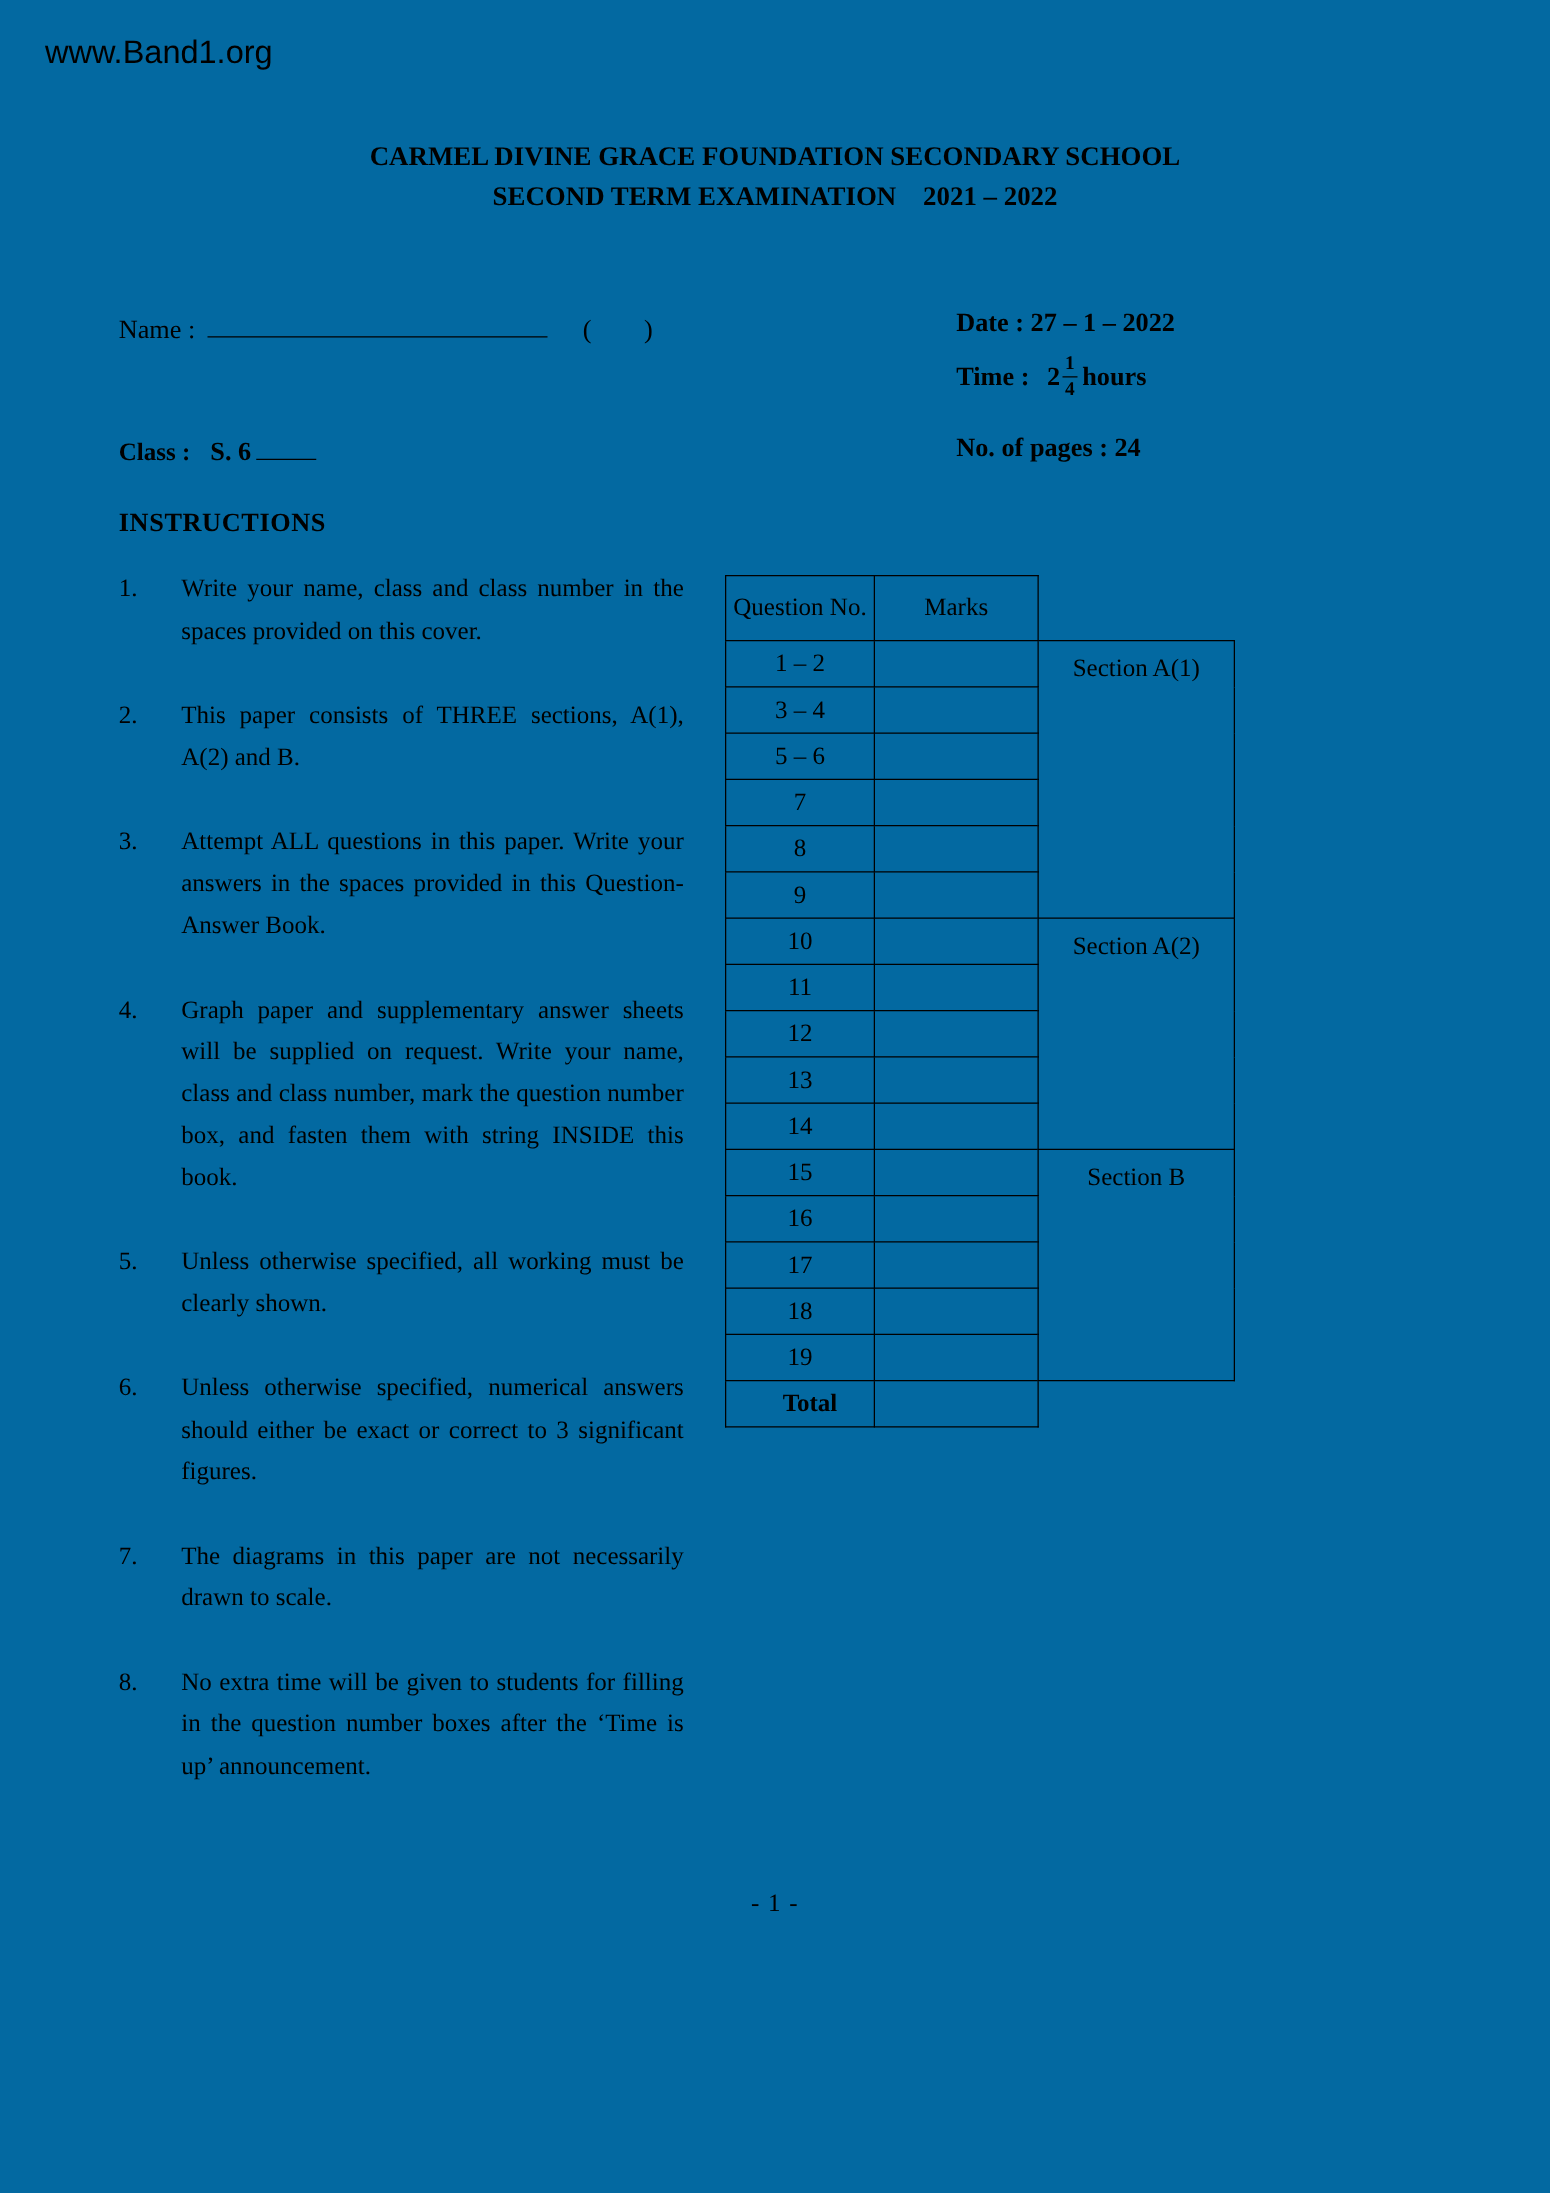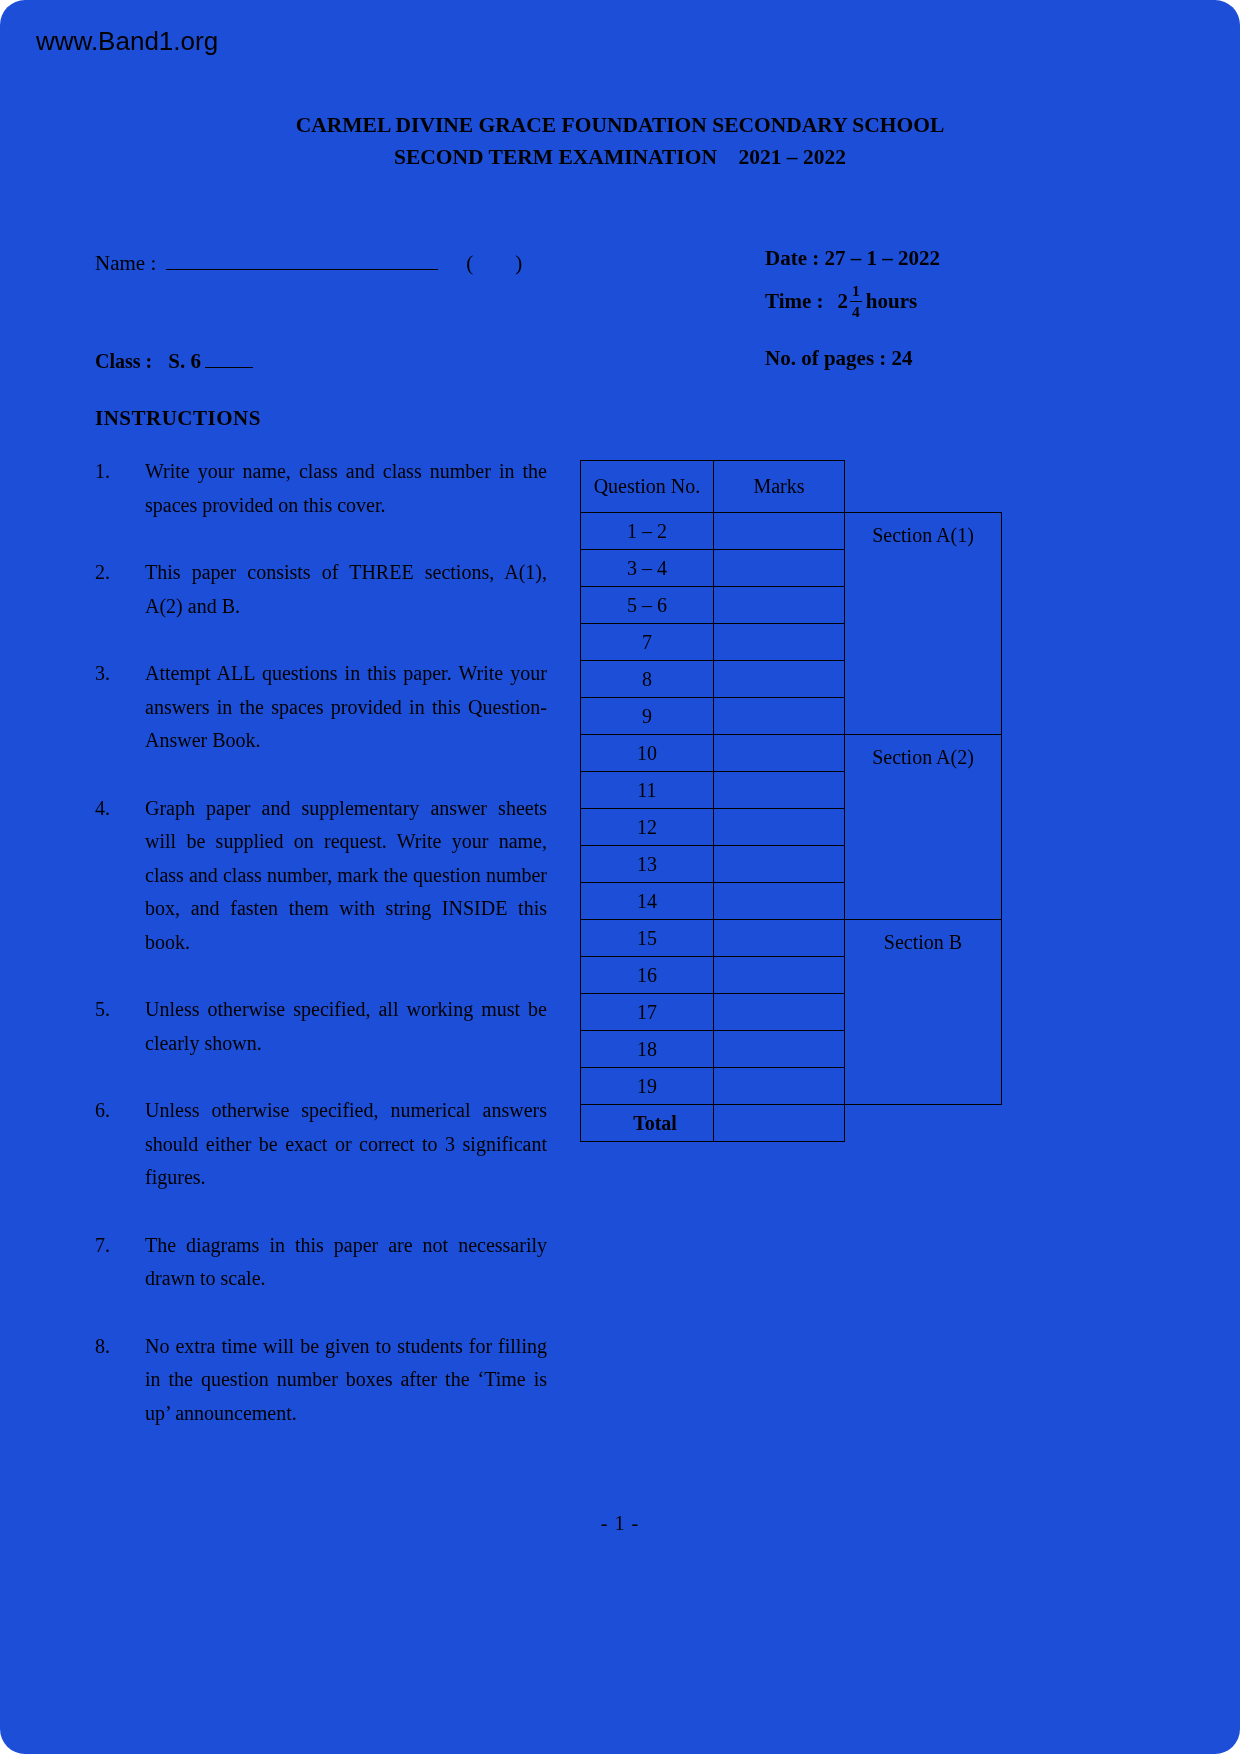--- a/index.html
+++ b/index.html
@@ -1,22 +1,21 @@
 <!DOCTYPE html>
 <html><head>
 <meta charset="utf-8">
 <style>
   * { margin:0; padding:0; box-sizing:border-box; }
   html,body { background:#ffffff; }
   .page {
     position:relative; width:1240px; height:1754px; margin:0 auto;
-    background:#1d4ed8; color:#000;
+    background:#0369a1; color:#000;
     font-family:"Liberation Serif", serif;
     overflow:hidden;
-    border-radius:25px;
   }
   .watermark {
     position:absolute; left:36px; top:26px;
     font-family:"Liberation Sans", sans-serif;
     font-size:26px; color:#000;
   }
   .header-block {
     position:absolute; top:110px; left:0; right:0; text-align:center;
   }
   .header-line {
@@ -70,21 +69,21 @@
   }
 
   .marks-table {
     position:absolute; left:580px; top:460px;
     border-collapse:collapse; font-size:20px;
   }
   .marks-table th, .marks-table td {
     border:1.6px solid #000; text-align:center; font-weight:normal;
     padding:0;
   }
-  .marks-table .col-q { width:133px; }
+  .marks-table .col-q { width:119px; }
   .marks-table .col-m { width:131px; }
   .marks-table .col-s { width:157px; }
   .marks-table thead th { height:52px; }
   .marks-table tbody td { height:37px; }
   .marks-table .section-cell { vertical-align:top; padding-top:11px; }
   .marks-table .ghost { border:none; }
   .marks-table .total-cell { font-weight:bold;padding-left:16px; }
 
   .footer-pagenum {
     position:absolute; left:0; right:0; top:1512px; text-align:center;

